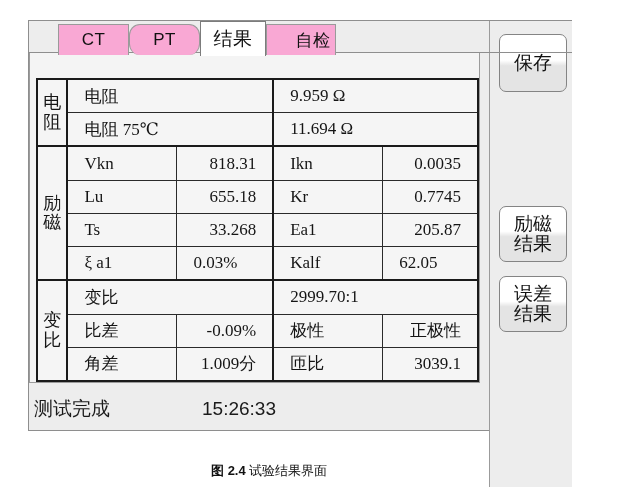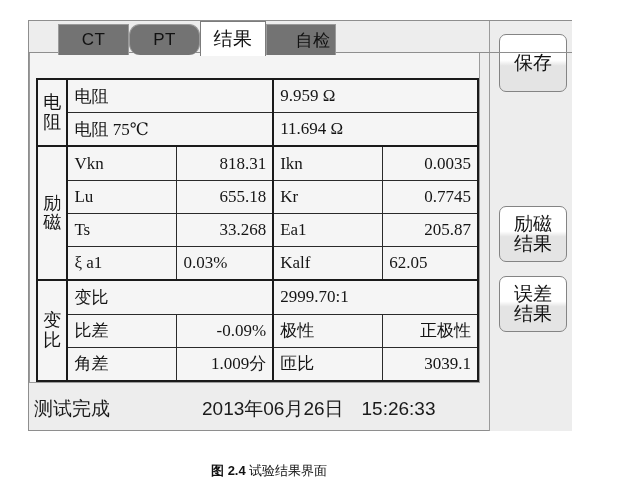--- a/index.html
+++ b/index.html
@@ -50,21 +50,21 @@
     bottom: 0;
     width: 100%;
     height: 1px;
     background: #8e8e8e;
   }
   .tab {
     position: absolute;
     top: 3px;
     height: 31px;
     box-sizing: border-box;
-    background: #737373;
+    background: #f9a8d4;
     border: 1px solid #9a9a9a;
     border-bottom: none;
     display: flex;
     align-items: center;
     justify-content: center;
     font-family: "Liberation Sans", "DejaVu Sans", sans-serif;
     font-size: 17px;
     color: #111;
     letter-spacing: 0.5px;
     z-index: 6;
@@ -104,21 +104,21 @@
     height: 304px;
     border-collapse: collapse;
     table-layout: fixed;
     background: #f5f5f5;
     border: 2px solid #1a1a1a;
   }
   .results-table td {
     border: 1px solid #2a2a2a;
     font-size: 17px;
     color: #151515;
-    padding: 0 6px;
+    padding: 0 16px;
     height: 31px;
     background: #f5f5f5;
     white-space: nowrap;
     overflow: hidden;
   }
   .grouplabel {
     width: 30px;
     text-align: center;
     padding: 0 2px !important;
     border-right: 2px solid #1a1a1a !important;
@@ -154,21 +154,21 @@
   .status-text { margin-left: 4px; width: 150px; }
   .status-date { margin-left: 18px; }
   .status-time { margin-left: 18px; }
 
   
   .btncol {
     position: absolute;
     left: 489px;
     top: 20px;
     width: 83px;
-    height: 411px;
+    height: 467px;
     box-sizing: border-box;
     border-left: 1px solid #9b9b9b;
     background: #ededed;
   }
   .devbtn {
     position: absolute;
     left: 9px;
     width: 68px;
     box-sizing: border-box;
     border: 1px solid #848484;
@@ -300,21 +300,20 @@
         <td class="lbl">角差</td>
         <td class="val">1.009分</td>
         <td class="lbl mid-split">匝比</td>
         <td class="val">3039.1</td>
       </tr>
     </tbody>
   </table>
 
   <div class="statusbar">
     <span class="status-text">测试完成</span>
-    <span class="status-date">2013年06月26日</span>
     <span class="status-time">15:26:33</span>
   </div>
 
   <div class="btncol">
     <div class="devbtn b0">
       <span>保存</span>
     </div>
     <div class="devbtn b2">
       <span>励磁</span>
       <span>结果</span>

